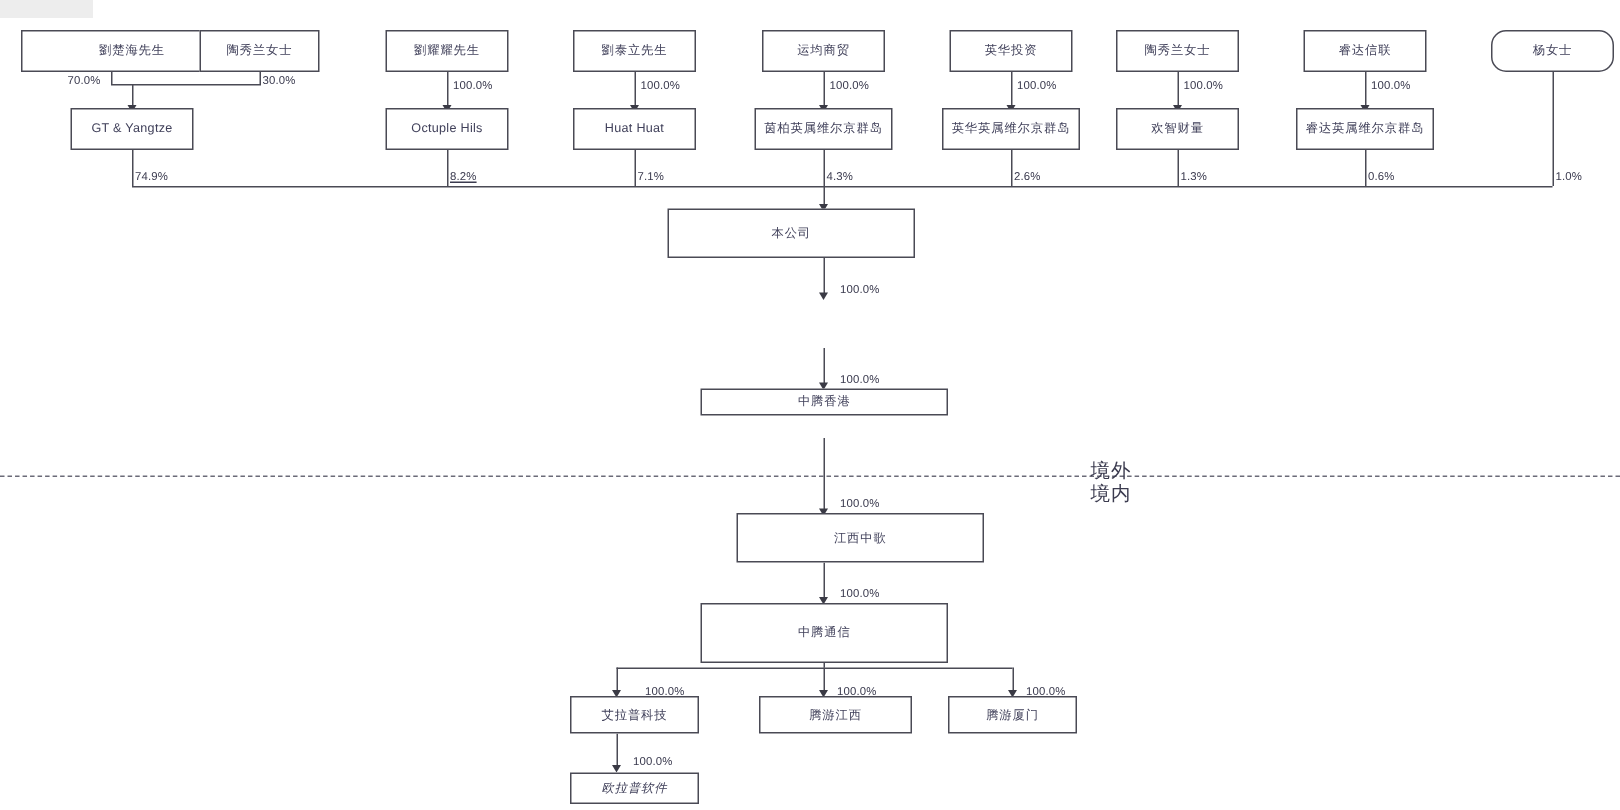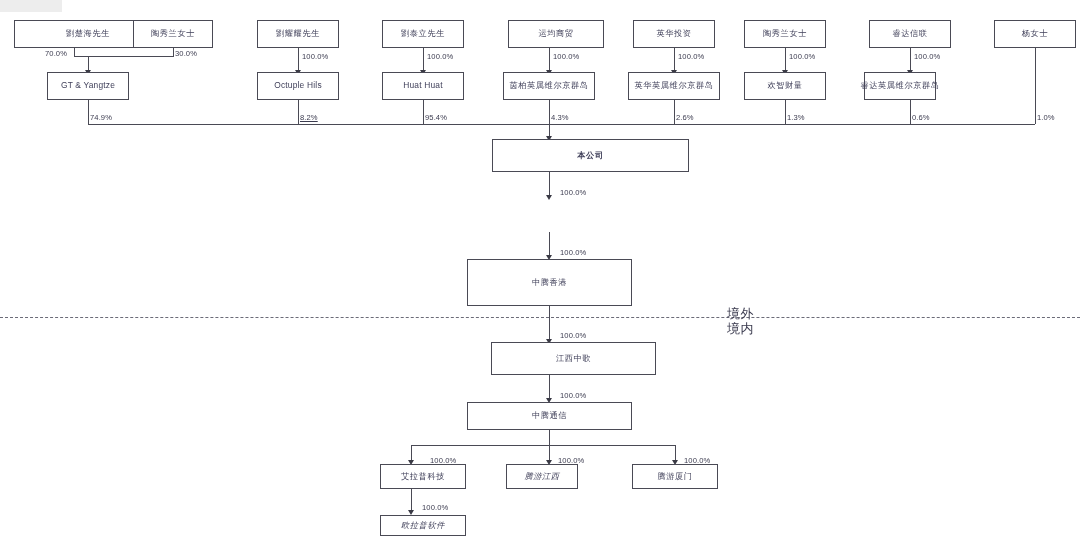--- a/index.html
+++ b/index.html
@@ -112,33 +112,33 @@
   </div>
   <div class="node cjk" style="left:133px; top:20px; width:80px; height:28px;">
     <span class="node-label">陶秀兰女士</span>
   </div>
   <div class="node cjk" style="left:257px; top:20px; width:82px; height:28px;">
     <span class="node-label">劉耀耀先生</span>
   </div>
   <div class="node cjk" style="left:382px; top:20px; width:82px; height:28px;">
     <span class="node-label">劉泰立先生</span>
   </div>
-  <div class="node cjk" style="left:508px; top:20px; width:96px; height:28px;">
+  <div class="node cjk" style="left:508px; top:20px; width:82px; height:28px;">
     <span class="node-label">运均商贸</span>
   </div>
   <div class="node cjk" style="left:633px; top:20px; width:82px; height:28px;">
     <span class="node-label">英华投资</span>
   </div>
   <div class="node cjk" style="left:744px; top:20px; width:82px; height:28px;">
     <span class="node-label">陶秀兰女士</span>
   </div>
   <div class="node cjk" style="left:869px; top:20px; width:82px; height:28px;">
     <span class="node-label">睿达信联</span>
   </div>
-  <div class="node cjk" style="left:994px; top:20px; width:82px; height:28px;">
+  <div class="node cjk" style="left:994px; top:20px; width:82px; height:28px;border-radius:10px;">
     <span class="node-label">杨女士</span>
   </div>
 
   <div class="vline" style="left:74px; top:48px; height:8px;"></div>
   <div class="vline" style="left:173px; top:48px; height:8px;"></div>
   <div class="hline" style="left:74px; top:56px; width:100px;"></div>
   <div class="vline" style="left:88px; top:56px; height:16px;"></div>
   <div class="arrow" style="left:84.5px; top:70px;"></div>
   <div class="pct" style="left:45px; top:49px;">70.0%</div>
   <div class="pct" style="left:175px; top:49px;">30.0%</div>
@@ -178,98 +178,98 @@
   </div>
   <div class="node cjk" style="left:628px; top:72px; width:92px; height:28px;">
     <span class="node-label">英华英属维尔京群岛</span>
   </div>
   <div class="node cjk" style="left:503px; top:72px; width:92px; height:28px;">
     <span class="node-label">茵柏英属维尔京群岛</span>
   </div>
   <div class="node cjk" style="left:744px; top:72px; width:82px; height:28px;">
     <span class="node-label">欢智财量</span>
   </div>
-  <div class="node cjk" style="left:864px; top:72px; width:72px; height:28px;">
+  <div class="node cjk" style="left:864px; top:72px; width:92px; height:28px;">
     <span class="node-label">睿达英属维尔京群岛</span>
   </div>
 
   <div class="vline" style="left:88px; top:100px; height:24px;"></div>
   <div class="vline" style="left:298px; top:100px; height:24px;"></div>
   <div class="vline" style="left:423px; top:100px; height:24px;"></div>
   <div class="vline" style="left:549px; top:100px; height:24px;"></div>
   <div class="vline" style="left:674px; top:100px; height:24px;"></div>
   <div class="vline" style="left:785px; top:100px; height:24px;"></div>
   <div class="vline" style="left:910px; top:100px; height:24px;"></div>
   <div class="vline" style="left:1035px; top:48px; height:76px;"></div>
 
   <div class="hline" style="left:88px; top:124px; width:947px;"></div>
   <div class="vline" style="left:549px; top:124px; height:14px;"></div>
   <div class="arrow" style="left:545.5px; top:136px;"></div>
 
   <div class="pct" style="left:90px; top:113px;">74.9%</div>
   <div class="pct" style="left:300px; top:113px;text-decoration:underline;">8.2%</div>
-  <div class="pct" style="left:425px; top:113px;">95.4%</div>
+  <div class="pct" style="left:425px; top:113px;">7.1%</div>
   <div class="pct" style="left:551px; top:113px;">4.3%</div>
   <div class="pct" style="left:676px; top:113px;">2.6%</div>
   <div class="pct" style="left:787px; top:113px;">1.3%</div>
   <div class="pct" style="left:912px; top:113px;">0.6%</div>
   <div class="pct" style="left:1037px; top:113px;">1.0%</div>
 
-  <div class="node cjk" style="left:492px; top:139px; width:197px; height:33px;font-weight:bold;">
+  <div class="node cjk" style="left:445px; top:139px; width:165px; height:33px;">
     <span class="node-label">本公司</span>
   </div>
 
   <div class="vline" style="left:549px; top:172px; height:25px;"></div>
   <div class="arrow" style="left:545.5px; top:195px;"></div>
   <div class="pct" style="left:560px; top:188px;">100.0%</div>
 
 
   <div class="vline" style="left:549px; top:232px; height:25px;"></div>
   <div class="arrow" style="left:545.5px; top:255px;"></div>
   <div class="pct" style="left:560px; top:248px;">100.0%</div>
 
-  <div class="node cjk" style="left:467px; top:259px; width:165px; height:47px;">
+  <div class="node cjk" style="left:467px; top:259px; width:165px; height:18px;">
     <span class="node-label">中腾香港</span>
   </div>
 
   <div class="vline" style="left:549px; top:292px; height:49px;"></div>
   <div class="divider" style="top:317px;"></div>
   <div class="divider-label" style="left:727px; top:305px;">境外</div>
   <div class="divider-label" style="left:727px; top:320px;">境内</div>
   <div class="arrow" style="left:545.5px; top:339px;"></div>
   <div class="pct" style="left:560px; top:331px;">100.0%</div>
 
   <div class="node cjk" style="left:467px; top:342px; width:165px; height:33px;margin-left:24px;">
     <span class="node-label">江西中歌</span>
   </div>
 
   <div class="vline" style="left:549px; top:375px; height:25px;"></div>
   <div class="arrow" style="left:545.5px; top:398px;"></div>
   <div class="pct" style="left:560px; top:391px;">100.0%</div>
 
-  <div class="node cjk" style="left:467px; top:402px; width:165px; height:28px;">
+  <div class="node cjk" style="left:467px; top:402px; width:165px; height:40px;">
     <span class="node-label">中腾通信</span>
   </div>
 
   <div class="vline" style="left:549px; top:427px; height:18px;"></div>
   <div class="hline" style="left:411px; top:445px; width:264px;"></div>
   <div class="vline" style="left:411px; top:445px; height:17px;"></div>
   <div class="vline" style="left:549px; top:445px; height:17px;"></div>
   <div class="vline" style="left:675px; top:445px; height:17px;"></div>
   <div class="arrow" style="left:407.5px; top:460px;"></div>
   <div class="arrow" style="left:545.5px; top:460px;"></div>
   <div class="arrow" style="left:671.5px; top:460px;"></div>
   <div class="pct" style="left:430px; top:456px;">100.0%</div>
   <div class="pct" style="left:558px; top:456px;">100.0%</div>
   <div class="pct" style="left:684px; top:456px;">100.0%</div>
 
   <div class="node cjk" style="left:380px; top:464px; width:86px; height:25px;">
     <span class="node-label">艾拉普科技</span>
   </div>
-  <div class="node cjk" style="left:506px; top:464px; width:72px; height:25px;font-style:italic;">
+  <div class="node cjk" style="left:506px; top:464px; width:102px; height:25px;">
     <span class="node-label">腾游江西</span>
   </div>
   <div class="node cjk" style="left:632px; top:464px; width:86px; height:25px;">
     <span class="node-label">腾游厦门</span>
   </div>
 
   <div class="vline" style="left:411px; top:489px; height:23px;"></div>
   <div class="arrow" style="left:407.5px; top:510px;"></div>
   <div class="pct" style="left:422px; top:503px;">100.0%</div>
 

